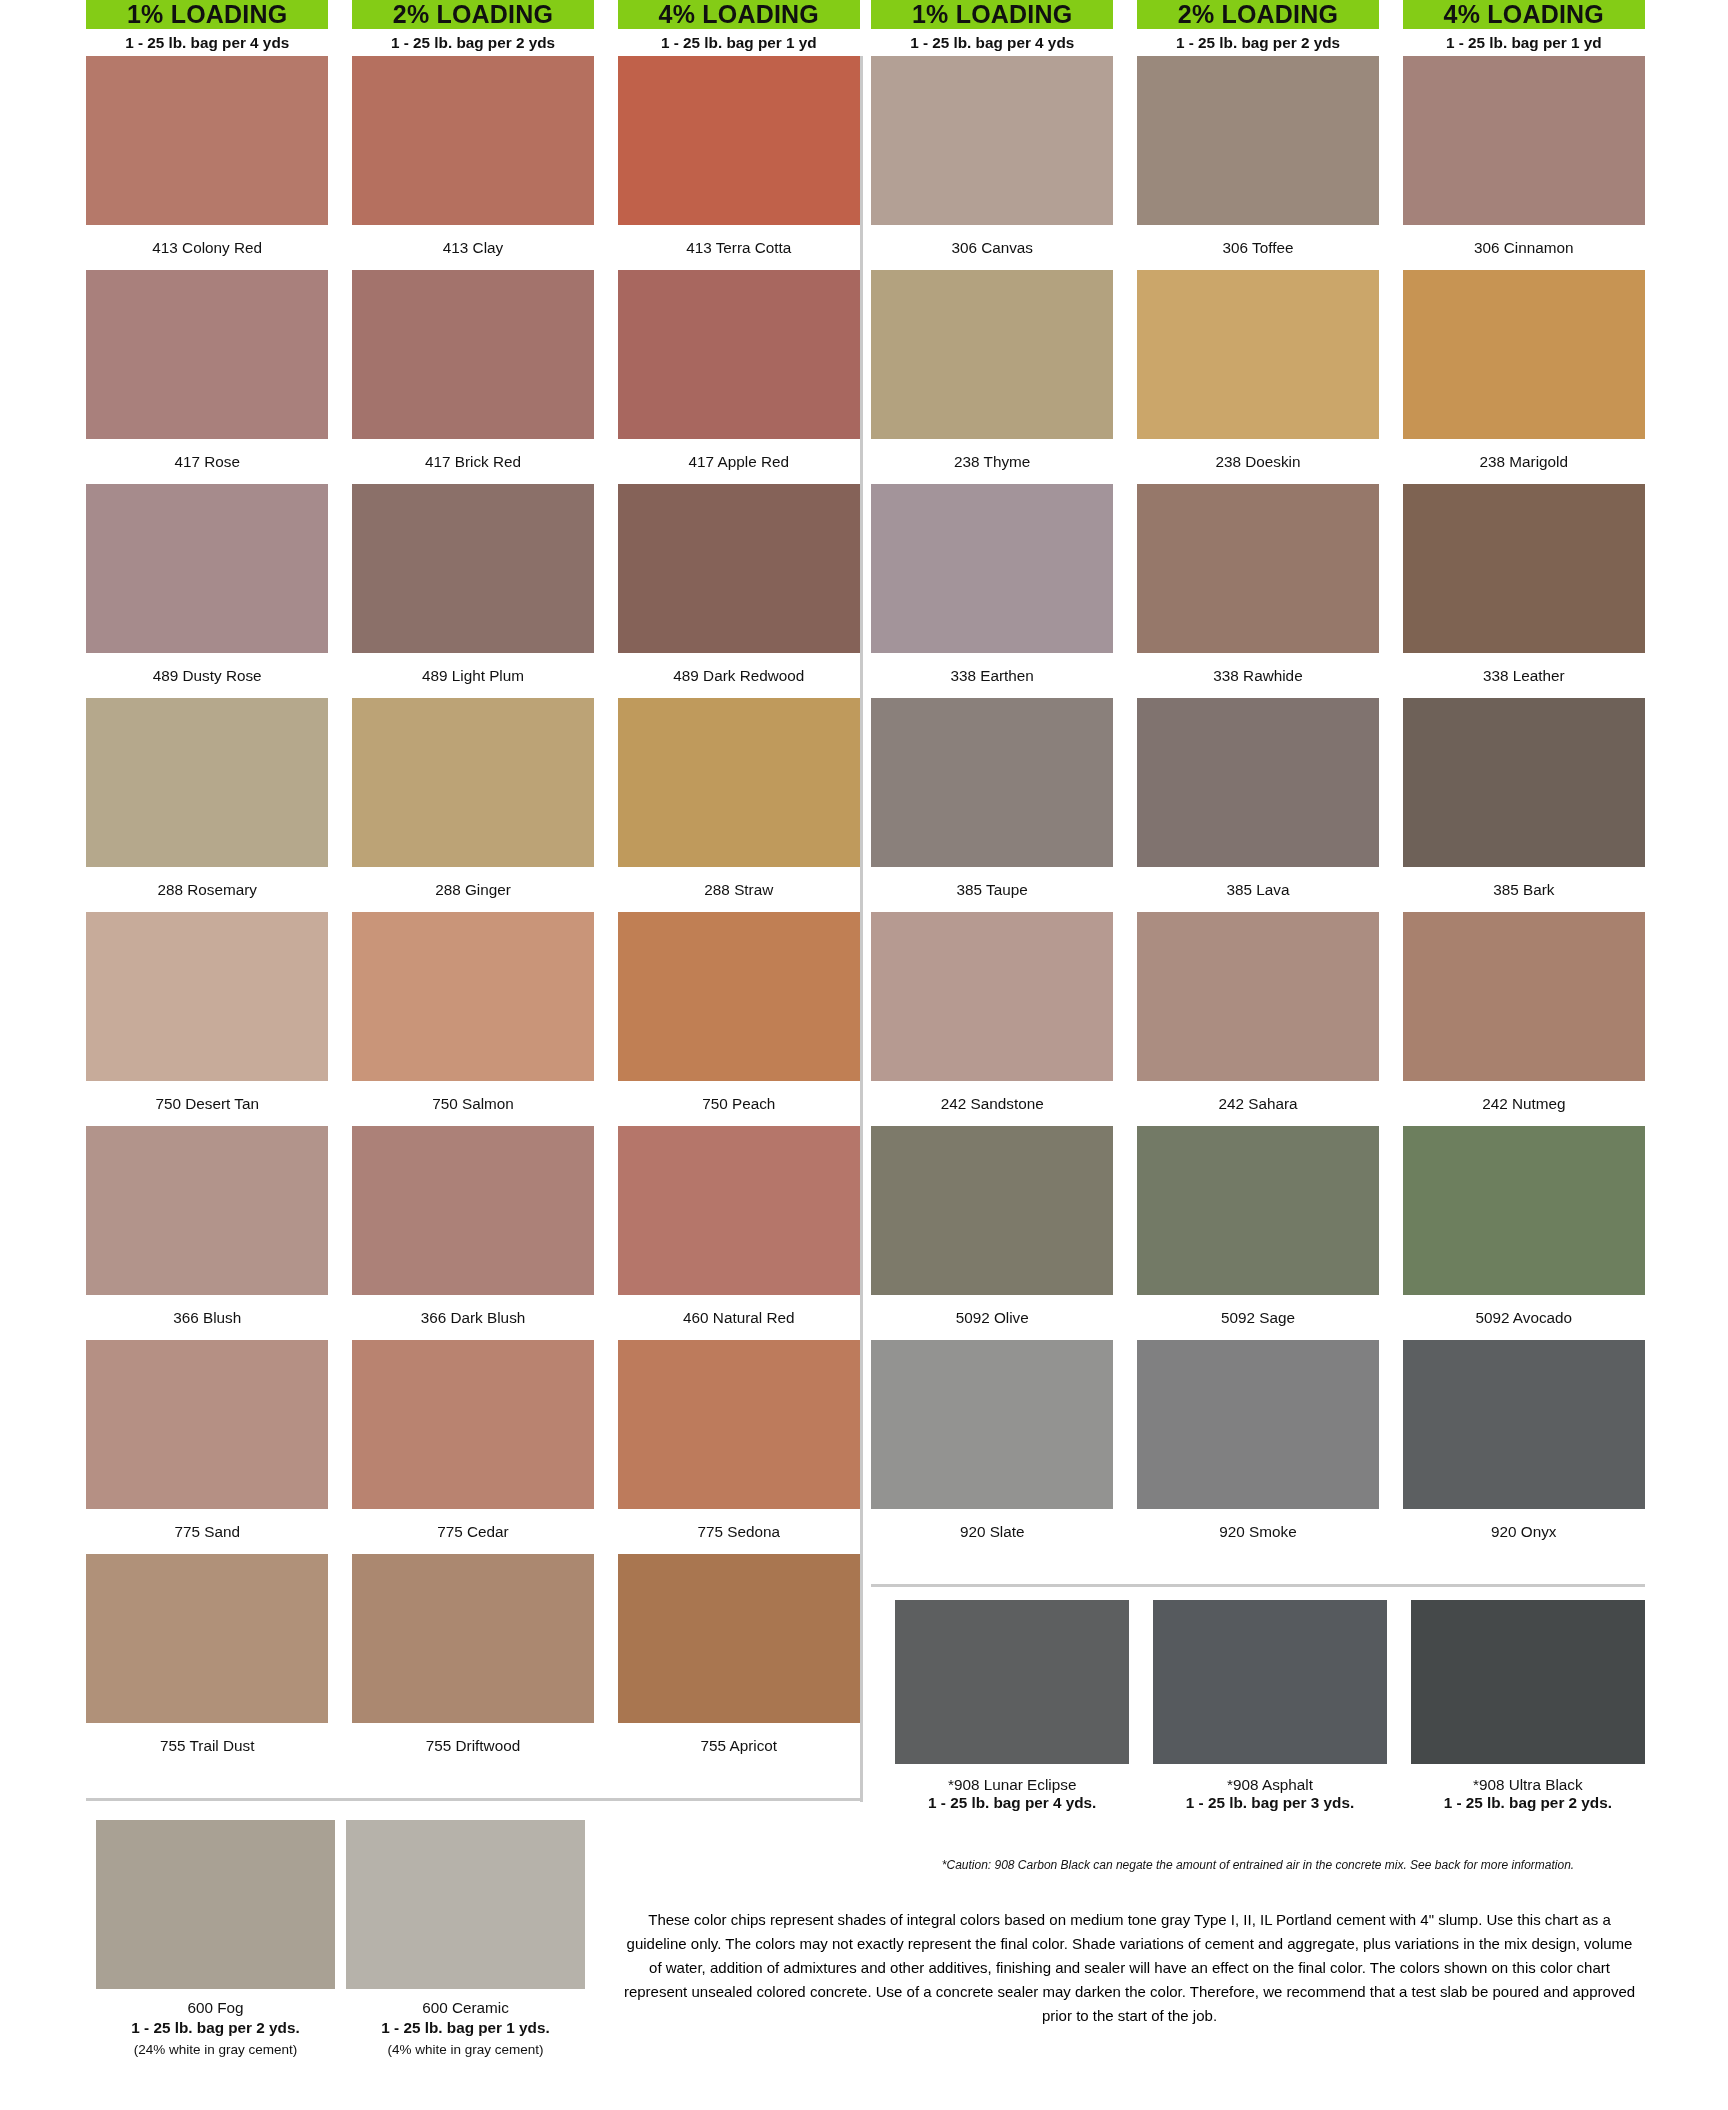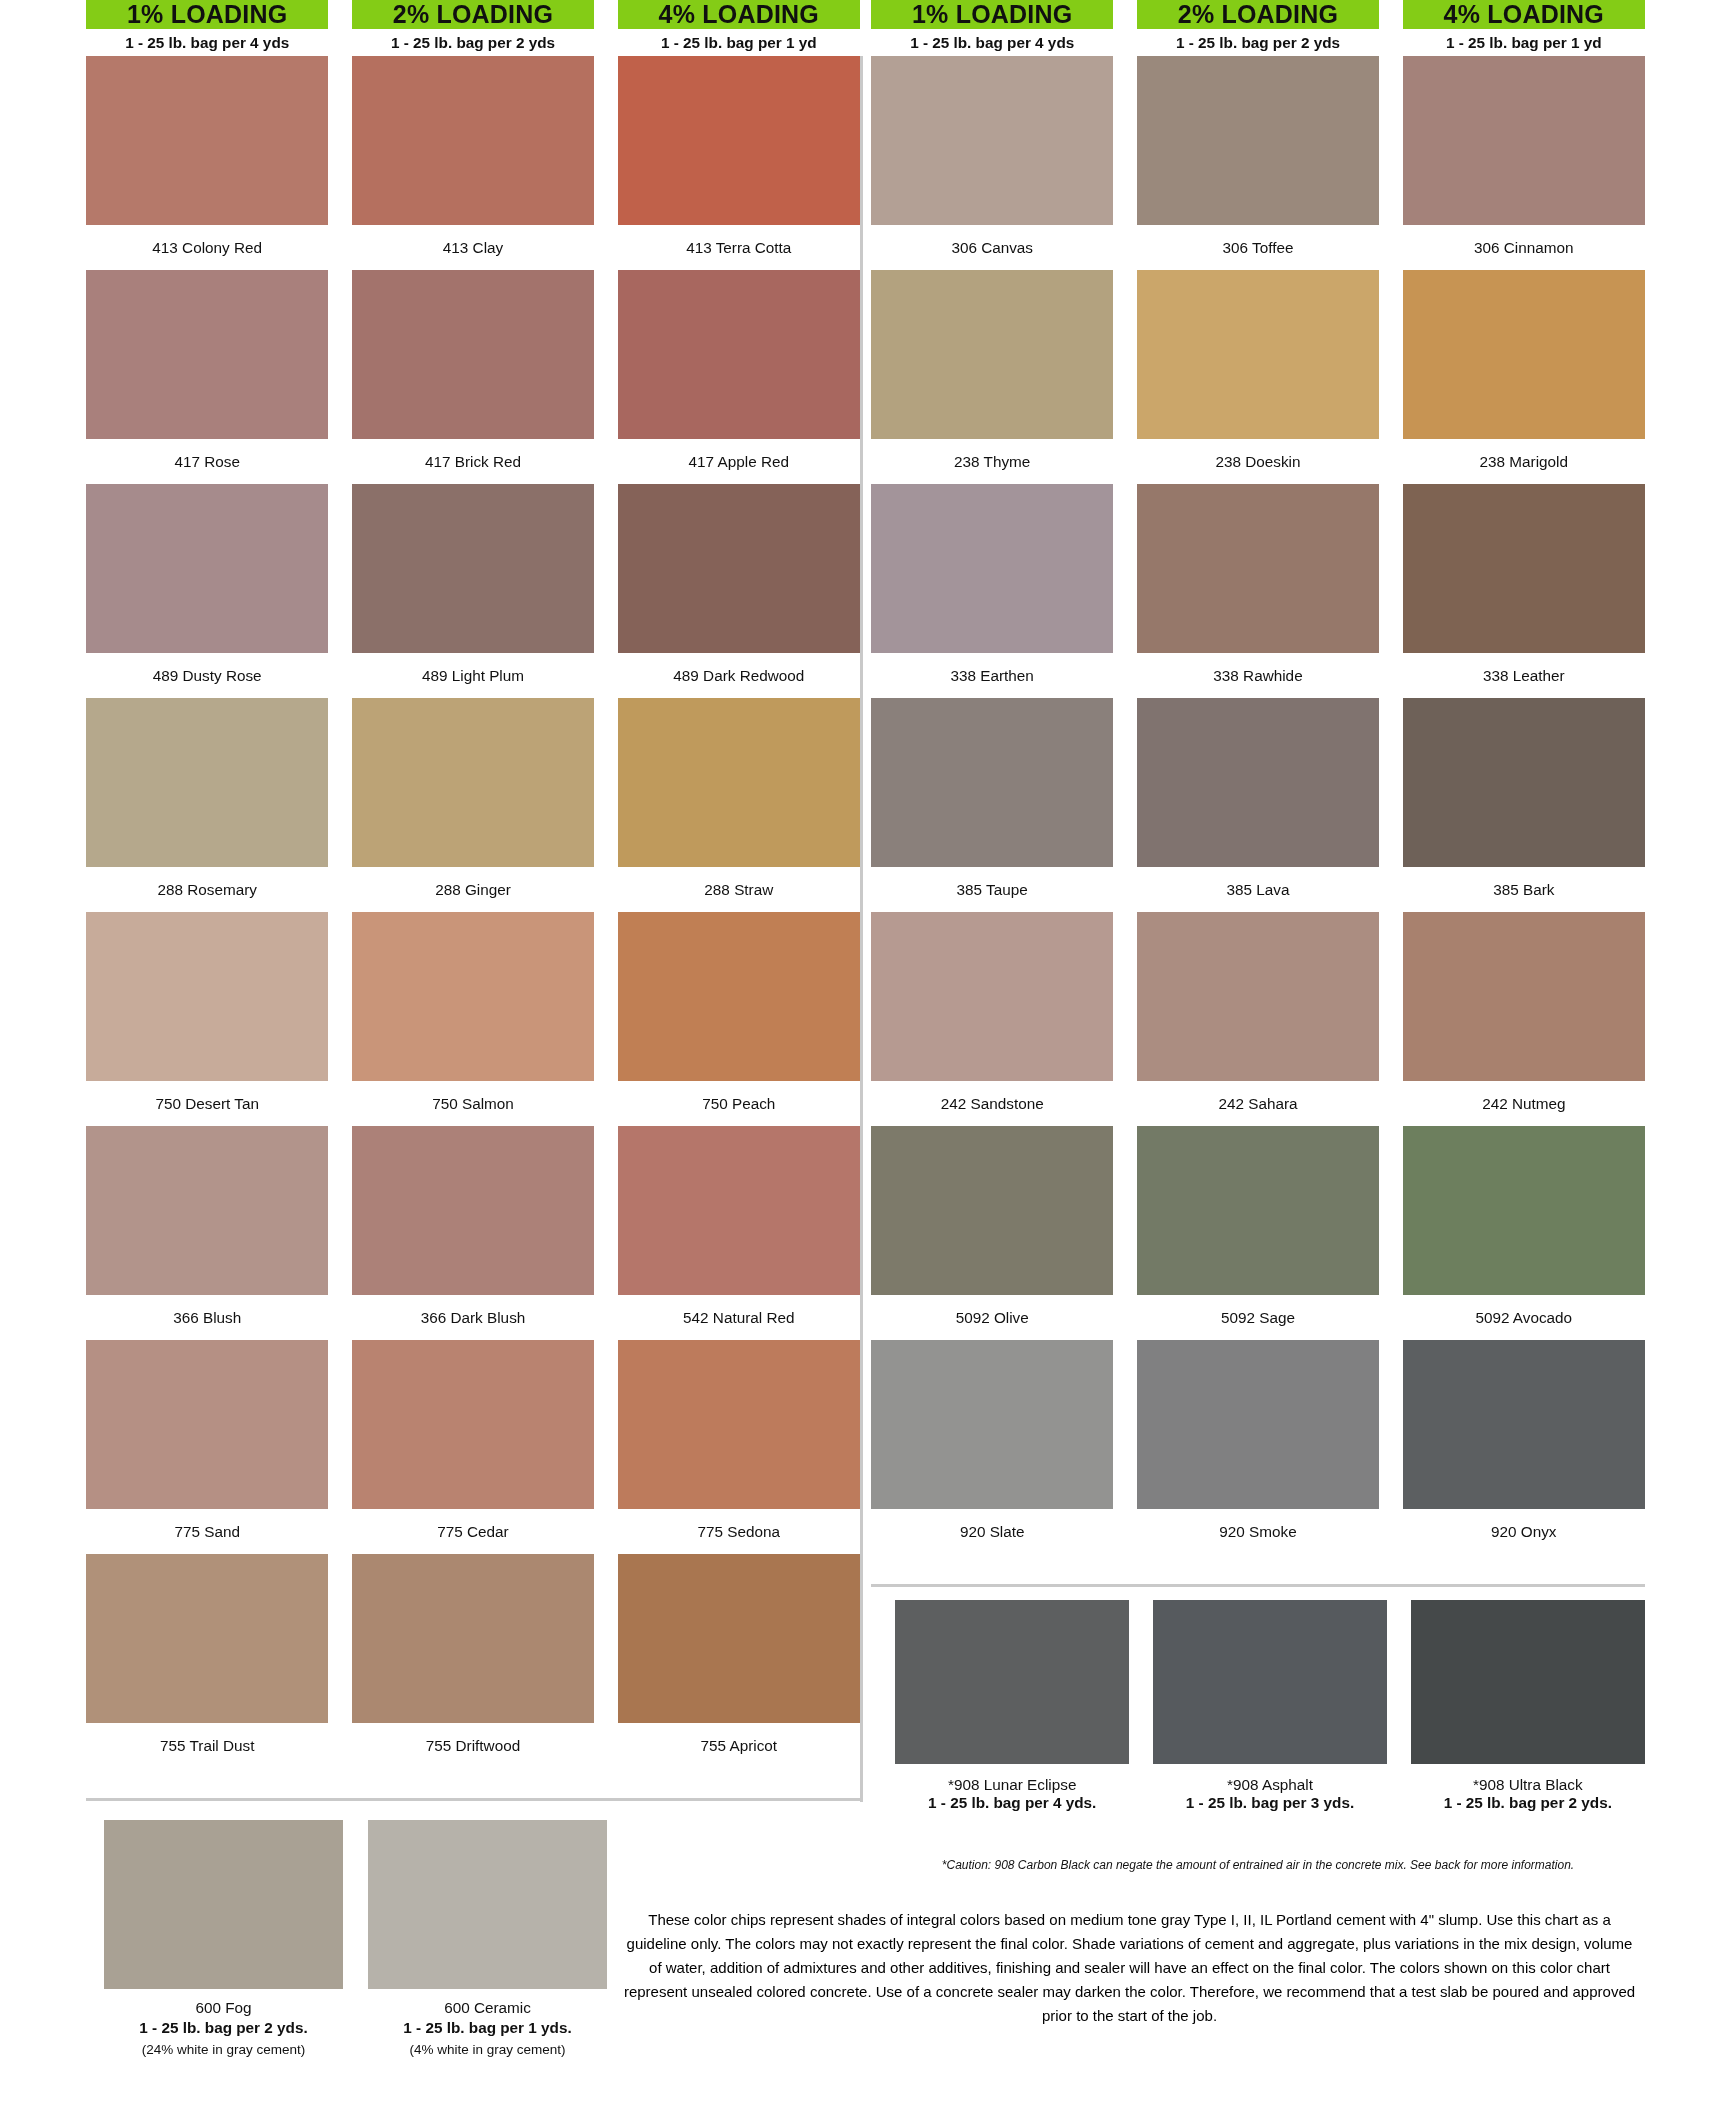--- a/index.html
+++ b/index.html
@@ -131,26 +131,26 @@
     font-style: italic;
     font-size: 12px;
     line-height: 18px;
     color: #121212;
     white-space: nowrap;
   }
 
   
   .row600 {
     position: absolute;
-    left: 104px;
+    left: 96px;
     top: 1820px;
     width: 504px;
     display: grid;
     grid-template-columns: repeat(2, 239px);
-    column-gap: 25px;
+    column-gap: 11px;
   }
   .row600 .chip { height: 169px; }
   .row600 .chip-label {
     line-height: 27px; height: 27px; padding-top: 5.4px; font-size: 15.3px;
   }
   .row600 .chip-sub {
     text-align: center; font-size: 15.3px; font-weight: bold;
     line-height: 23.4px; color: #111111; white-space: nowrap;
   }
   .row600 .chip-note {
@@ -250,21 +250,21 @@
         <div class="cell">
           <span class="chip" style="background: rgb(178, 148, 139);"></span>
           <div class="chip-label">366 Blush</div>
         </div>
         <div class="cell">
           <span class="chip" style="background: rgb(172, 129, 120);"></span>
           <div class="chip-label">366 Dark Blush</div>
         </div>
         <div class="cell">
           <span class="chip" style="background: rgb(181, 118, 106);"></span>
-          <div class="chip-label">542 Natural Red</div>
+          <div class="chip-label">460 Natural Red</div>
         </div>
         <div class="cell">
           <span class="chip" style="background: rgb(181, 144, 132);"></span>
           <div class="chip-label">775 Sand</div>
         </div>
         <div class="cell">
           <span class="chip" style="background: rgb(185, 131, 112);"></span>
           <div class="chip-label">775 Cedar</div>
         </div>
         <div class="cell">

